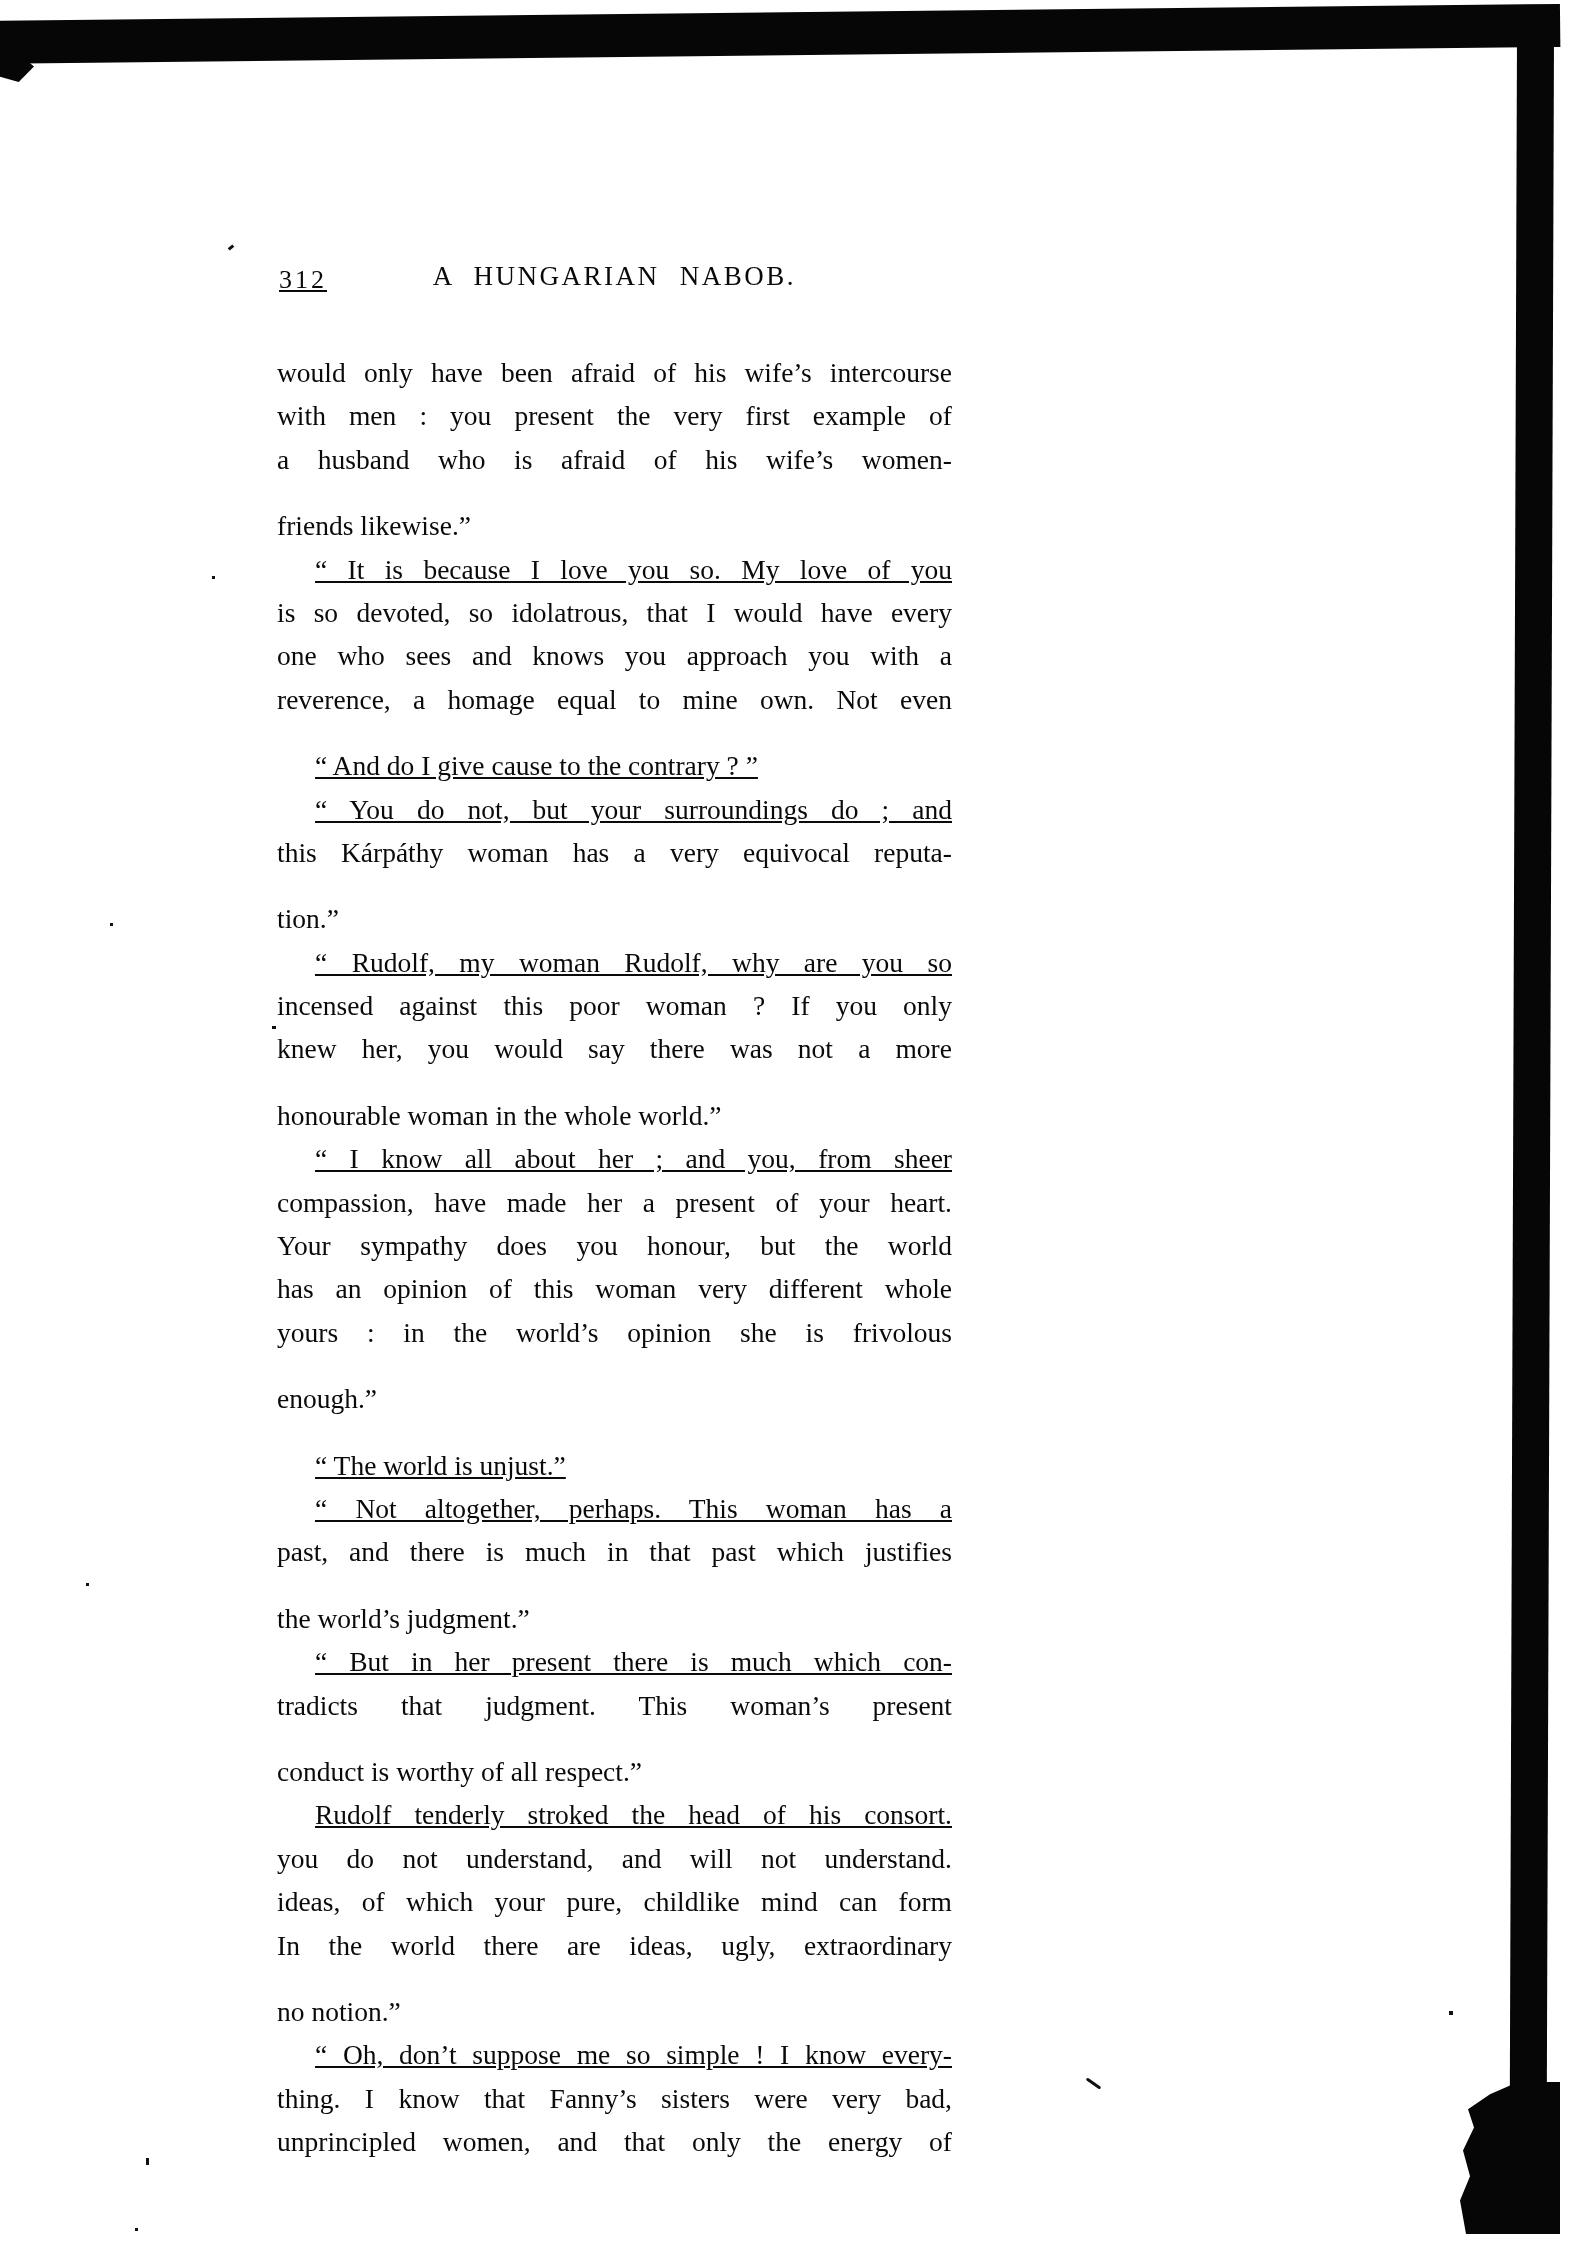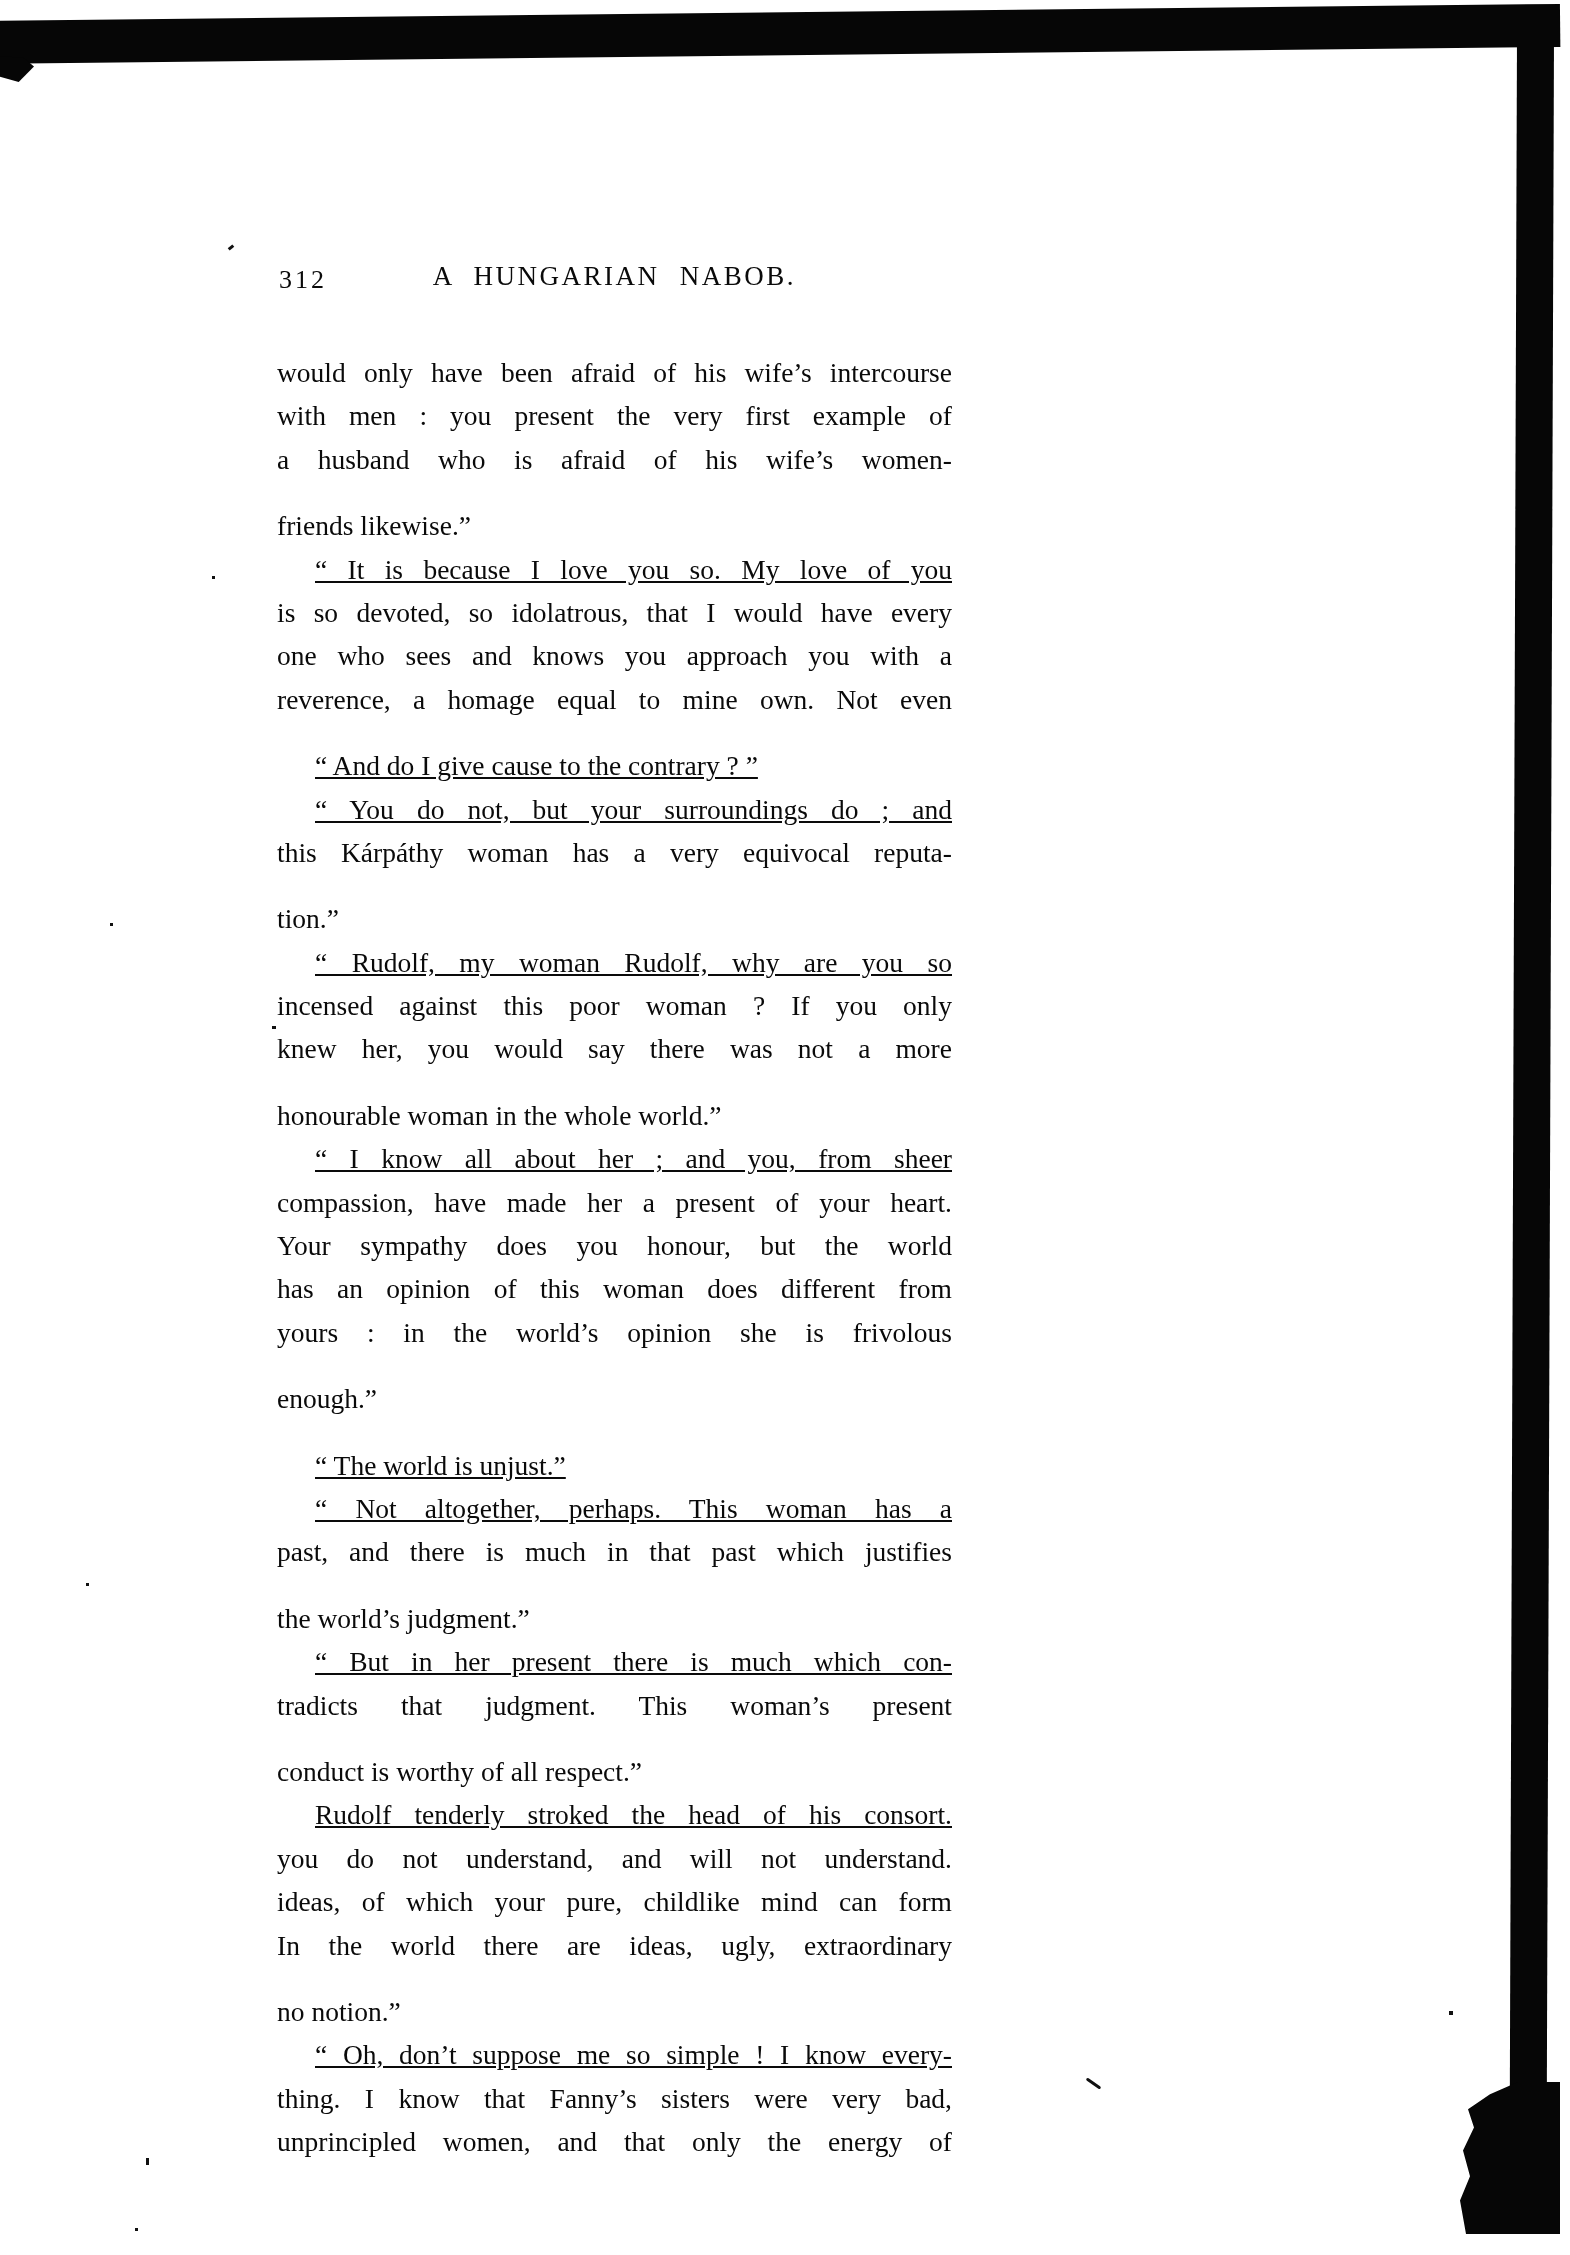--- a/index.html
+++ b/index.html
@@ -40,21 +40,21 @@
     position: absolute;
     left: 0; top: 56px;
     width: 34px; height: 26px;
     background: #060606;
     clip-path: polygon(0 0, 70% 8%, 100% 40%, 55% 100%, 0 80%);
   }
   
   #header { position: absolute; left: 277px; top: 261px; width: 675px; height: 40px; }
   #page-number {
     position: absolute; left: 2px; top: 4px;
-    font-size: 26px; letter-spacing: 3px;
+    font-size: 26px; letter-spacing: 3px; text-decoration: underline;
   }
   #running-title {
     position: absolute; left: 0; top: 0; width: 100%;
     text-align: center;
     font-size: 27px; letter-spacing: 2.5px; word-spacing: 11px;
   }
   
   #body-text {
     position: absolute;
     left: 277px; top: 351px;
@@ -102,21 +102,21 @@
       <div class="line indent">“ You do not, but your surroundings do ; and</div>
       <div class="line">this Kárpáthy woman has a very equivocal reputa-</div>
       <div class="line nojust">tion.”</div>
       <div class="line indent">“ Rudolf, my woman Rudolf, why are you so</div>
       <div class="line">incensed against this poor woman ? If you only</div>
       <div class="line">knew her, you would say there was not a more</div>
       <div class="line nojust">honourable woman in the whole world.”</div>
       <div class="line indent">“ I know all about her ; and you, from sheer</div>
       <div class="line">compassion, have made her a present of your heart.</div>
       <div class="line">Your sympathy does you honour, but the world</div>
-      <div class="line">has an opinion of this woman does different from</div>
+      <div class="line">has an opinion of this woman very different whole</div>
       <div class="line">yours : in the world’s opinion she is frivolous</div>
       <div class="line nojust">enough.”</div>
       <div class="line indent nojust">“ The world is unjust.”</div>
       <div class="line indent">“ Not altogether, perhaps. This woman has a</div>
       <div class="line">past, and there is much in that past which justifies</div>
       <div class="line nojust">the world’s judgment.”</div>
       <div class="line indent">“ But in her present there is much which con-</div>
       <div class="line">tradicts that judgment. This woman’s present</div>
       <div class="line nojust">conduct is worthy of all respect.”</div>
       <div class="line indent">Rudolf tenderly stroked the head of his consort.</div>

